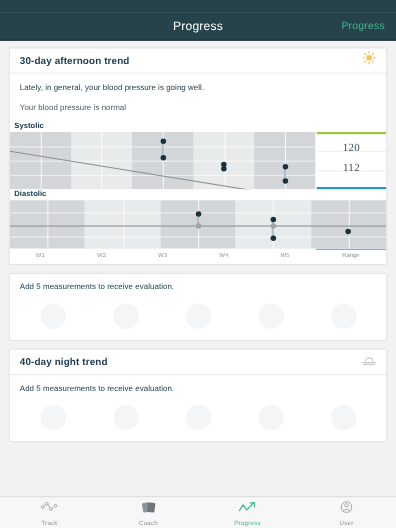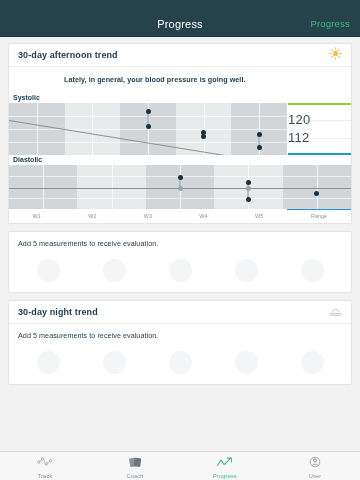--- a/index.html
+++ b/index.html
@@ -42,21 +42,21 @@
   .card {
     background: #ffffff; border: 1px solid #e4e4e4; border-radius: 2px;
     margin-bottom: 7px;
   }
   .card-head {
     height: 23px; display: flex; align-items: center; justify-content: space-between;
     padding: 0 9px; border-bottom: 1px solid #ececec;
   }
   .card-title { font-size: 9px; color: #1b3a4b; font-weight: 700; letter-spacing: .1px; }
   .card-body { padding: 8px 9px 0 9px; }
-  .lead { font-size: 7.2px; color: #1b3a4b; font-weight: 700; margin-bottom: 9px; letter-spacing: .05px; margin-left: 46px; }
+  .lead { font-size: 7.2px; color: #1b3a4b; font-weight: 400; margin-bottom: 9px; letter-spacing: .05px; }
   .sub  { font-size: 7.2px; color: #4a5a63; font-weight: 400; margin-bottom: 8px; letter-spacing: .05px; }
   .hint { font-size: 7.2px; color: #1b3a4b; font-weight: 400; padding: 7px 9px 0 9px; letter-spacing: .05px; }
 
   
   .ic { display: block; }
 
   
   .chart-label { font-size: 7px; color: #1b3a4b; font-weight: 700; padding: 1px 0 2px 4px; }
   .chart-wrap { display: flex; width: 100%; }
   .plot {
@@ -82,22 +82,22 @@
     flex: 0 0 64px; position: relative; height: 52px; background: #ffffff;
     border-left: 1px solid #ffffff;
   }
   .range.dia { height: 44px; }
   .range .cap { position: absolute; left: 0; right: 0; height: 1.6px; }
   .range .cap.green { background: #9ac63c; top: 0; }
   .range .cap.blue  { background: #2196d6; bottom: 0; }
   .range .cap.blue-top { background: #2196d6; top: 0; }
   .range .rowline { position: absolute; left: 0; right: 0; height: 1px; background: #ededed; }
   .range .val {
-    position: absolute; left: 0; right: 0; text-align: left;
-    font-size: 13px; color: #3e4c55; letter-spacing: .3px;
+    position: absolute; left: 0; right: 0; text-align: center;
+    font-size: 10px; color: #3e4c55; letter-spacing: .3px; font-family: Liberation Serif, serif;
   }
 
   
   .axis { display: flex; width: 100%; height: 14px; align-items: center; }
   .axis-main { flex: 1 1 auto; display: flex; }
   .axis-main div { flex: 1 1 0; text-align: center; font-size: 5.4px; color: #8b9399; letter-spacing: .2px; }
   .axis-range {
     flex: 0 0 64px; text-align: center; font-size: 5.4px; color: #8b9399;
     border-top: 1.6px solid #2196d6; line-height: 13px; height: 14px;
   }
@@ -147,20 +147,21 @@
               <line x1="4.6" y1="19.4" x2="6.6" y2="17.4"></line>
               <line x1="17.4" y1="6.6" x2="19.4" y2="4.6"></line>
             </g>
             <rect x="7.6" y="7.6" width="8.8" height="8.8" rx="2.4" fill="#f6c344"></rect>
           </svg>
         </span>
       </div>
 
       <div class="card-body">
         <div class="lead">Lately, in general, your blood pressure is going well.</div>
+        <div class="sub">Your blood pressure is normal</div>
       </div>
 
       <div class="chart-label">Systolic</div>
       <div class="chart-wrap">
         <div class="plot">
           <div class="band dark" style="left:0%;width:20%"></div>
           <div class="band light" style="left:20%;width:20%"></div>
           <div class="band dark" style="left:40%;width:20%"></div>
           <div class="band light" style="left:60%;width:20%"></div>
           <div class="band dark" style="left:80%;width:20%"></div>
@@ -250,21 +251,21 @@
         <div class="ph"></div>
         <div class="ph"></div>
         <div class="ph"></div>
         <div class="ph"></div>
         <div class="ph"></div>
       </div>
     </div>
 
     <div class="card">
       <div class="card-head">
-        <div class="card-title">30-day night trend</div>
+        <div class="card-title">40-day night trend</div>
         <span class="ic">
           <svg width="13" height="11" viewBox="0 0 24 20">
             <path d="M6 12 a6 6 0 0 1 12 0" fill="none" stroke="#c3c8cc" stroke-width="1.8"></path>
             <g stroke="#c3c8cc" stroke-width="1.8" stroke-linecap="round">
               <line x1="1" y1="14" x2="23" y2="14"></line>
               <line x1="3" y1="17" x2="21" y2="17"></line>
             </g>
           </svg>
         </span>
       </div>

